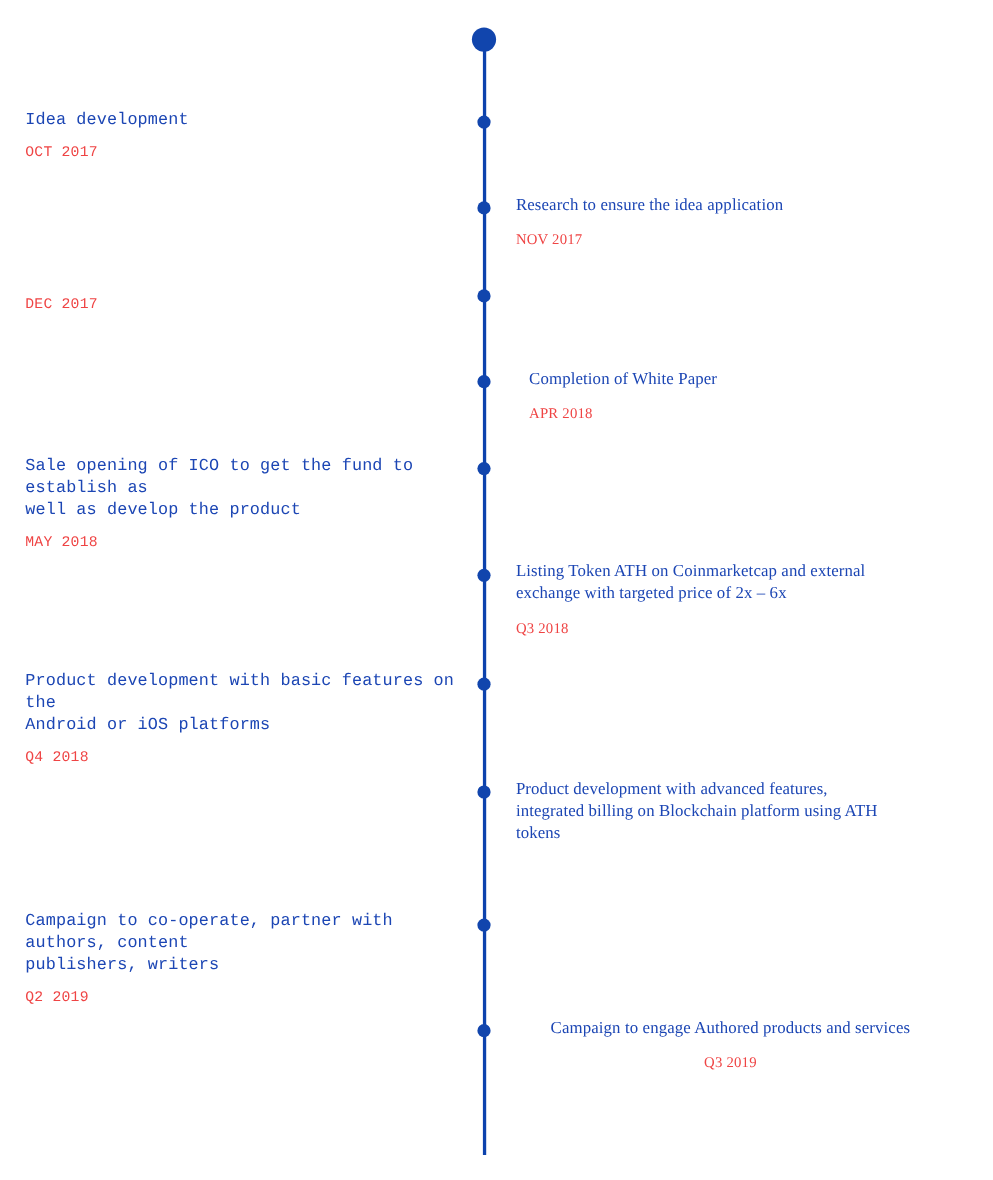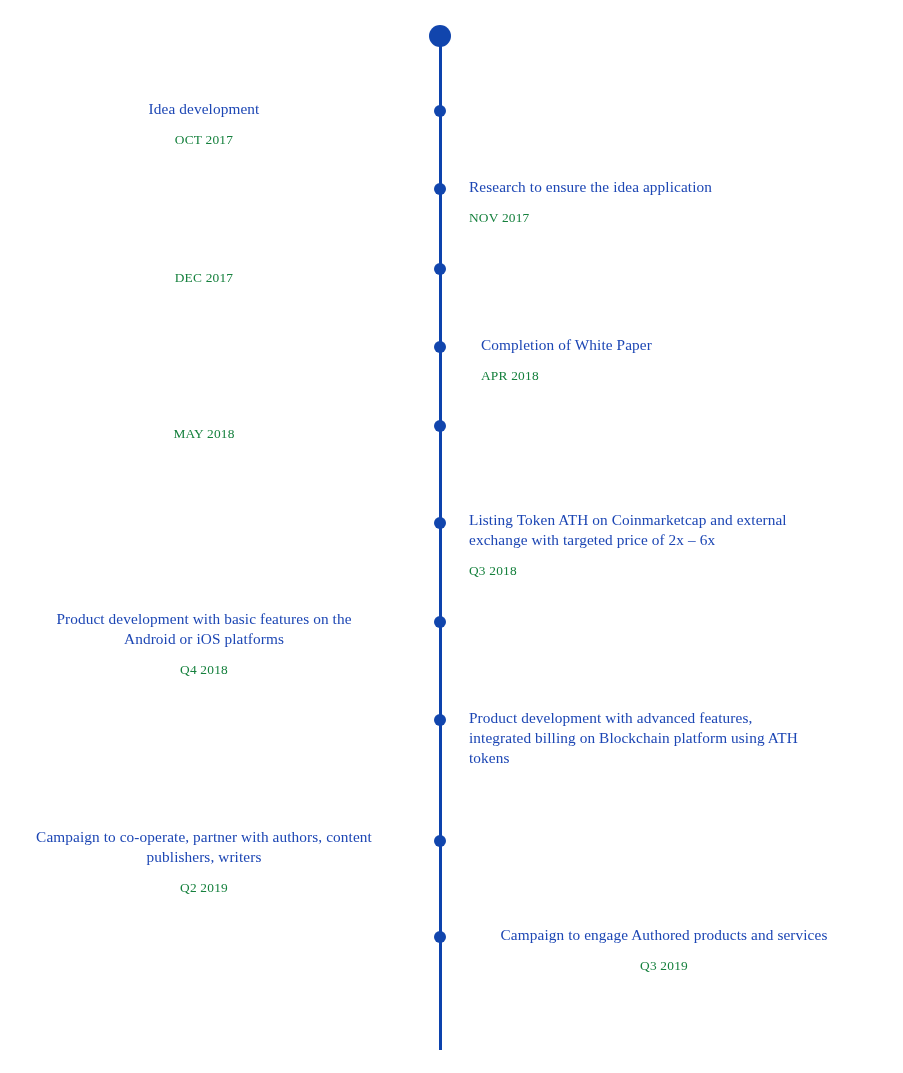--- a/index.html
+++ b/index.html
@@ -47,37 +47,38 @@
     border-radius: 50%;
     background: #1145ad;
     transform: translateY(-50%);
   }
   
   .entry {
     position: absolute;
     width: 390px;
   }
   .entry.left {
-    left: 9px;
-    text-align: center;
+    left: 23px;
+    text-align: left;
+    font-family: Liberation Mono, monospace;
   }
   .entry.right {
     left: 469px;
     text-align: left;
   }
   .entry-title {
     color: #1c46b4;
     font-size: 15.3px;
     line-height: 20px;
     letter-spacing: 0.1px;
     margin: 0;
     white-space: pre-line;
   }
   .entry-date {
-    color: #15803d;
+    color: #ef4444;
     font-size: 13.4px;
     line-height: 18px;
     margin: 12px 0 0 0;
     letter-spacing: 0.2px;
   }
 </style>
 </head>
 <body>
 
 <div id="timeline-root">
@@ -100,20 +101,22 @@
       <div class="entry left" style="top: 257px;">
         <div class="entry-date">DEC 2017</div>
       </div>
       <div class="milestone-dot" style="top: 347px;"></div>
       <div class="entry right" style="top: 335px; margin-left: 12px;">
         <div class="entry-title">Completion of White Paper</div>
         <div class="entry-date">APR 2018</div>
       </div>
       <div class="milestone-dot" style="top: 426px;"></div>
       <div class="entry left" style="top: 413px;">
+        <div class="entry-title">Sale opening of ICO to get the fund to establish as
+well as develop the product</div>
         <div class="entry-date">MAY 2018</div>
       </div>
       <div class="milestone-dot" style="top: 523px;"></div>
       <div class="entry right" style="top: 510px;">
         <div class="entry-title">Listing Token ATH on Coinmarketcap and external
 exchange with targeted price of 2x – 6x</div>
         <div class="entry-date">Q3 2018</div>
       </div>
       <div class="milestone-dot" style="top: 622px;"></div>
       <div class="entry left" style="top: 609px;">

